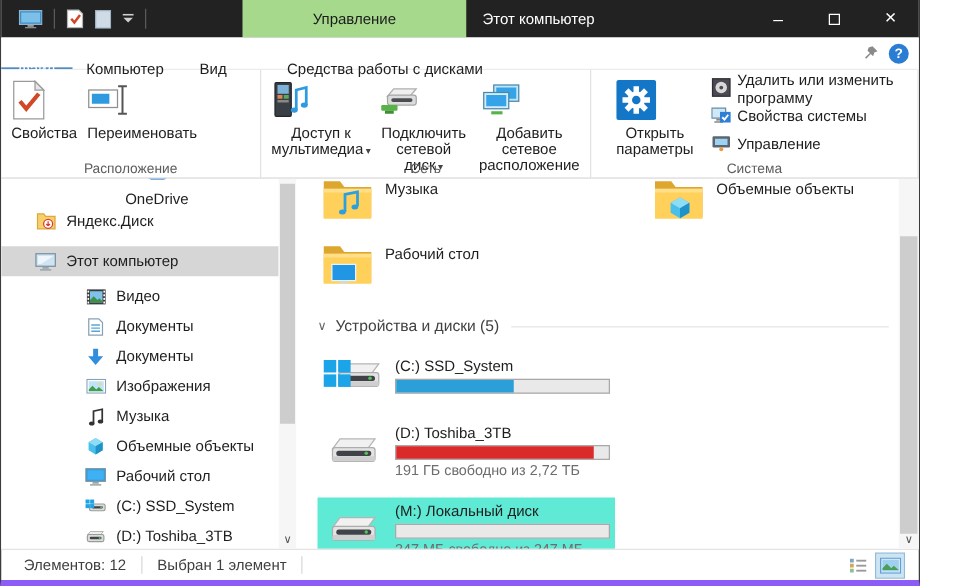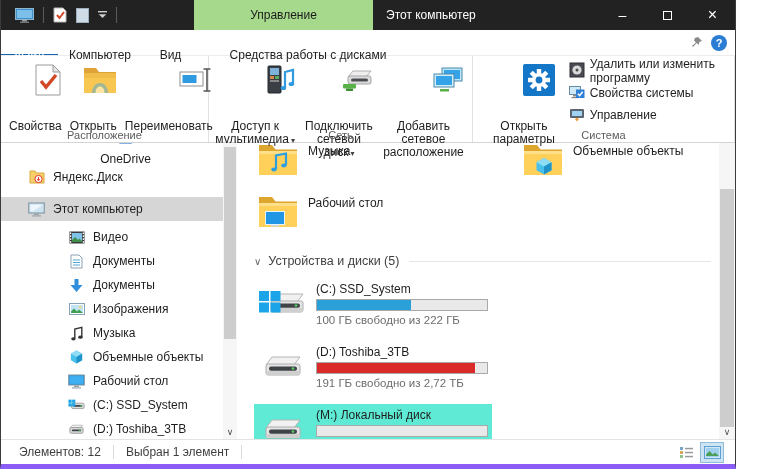--- a/index.html
+++ b/index.html
@@ -29,21 +29,21 @@
   .tabs-right { position:absolute; right:8px; top:0; height:26px; display:flex; align-items:center; gap:8px; }
   .help-circle { width:16px; height:16px; border-radius:50%; background:#2b7cd3; color:#fff; font-size:11px; font-weight:bold; display:flex; align-items:center; justify-content:center; }
 
   
   .ribbon { height:87px; background:#fff; border-bottom:1px solid #d4d4d4; display:flex; flex-shrink:0; }
   .rgroup { position:relative; border-right:1px solid #e2e2e2; padding:3px 4px 15px 4px; display:flex; align-items:flex-start; }
   .rgroup-label { position:absolute; left:0; right:0; bottom:1px; text-align:center; font-size:11px; color:#5d5d5d; }
   .rg1 { width:208px; }
   .rg2 { width:264px; }
   .rg3 { flex:1; }
-  .big-btn { display:flex; flex-direction:column; align-items:flex-end; padding:3px 4px;gap:20px; }
+  .big-btn { display:flex; flex-direction:column; align-items:flex-start; padding:3px 4px; }
   .big-btn .bicon { height:36px; display:flex; align-items:center; justify-content:center; }
   .big-btn .blabel { text-align:center; line-height:13px; margin-top:2px; }
   .dd { color:#444; font-size:8px; margin-left:2px; }
   .small-col { display:flex; flex-direction:column; gap:2px; margin-left:6px; margin-top:2px; }
   .small-btn { display:flex; align-items:center; gap:5px; padding:2px 4px; height:20px; }
 
   
   .main { flex:1; display:flex; overflow:hidden; background:#fff; }
 
   .sidebar { width:222px; overflow:hidden; padding-top:0; flex-shrink:0; }
@@ -175,32 +175,20 @@
     <div class="rgroup rg1">
       <div class="big-btn">
         <span class="bicon">
           <svg width="28" height="32" viewBox="0 0 28 32">
               <path d="M2 1h17l7 7v23H2z" fill="#fff" stroke="#9a9a9a"></path>
               <path d="M19 1l7 7h-7z" fill="#e6e6e6" stroke="#9a9a9a"></path>
               <path d="M7 17l5 6 10-12" stroke="#d24726" stroke-width="3.4" fill="none"></path>
             </svg>
         </span>
         <span class="blabel">Свойства</span>
-      </div>
-      <div class="big-btn">
-        <span class="bicon">
-          <svg width="34" height="30" viewBox="0 0 34 30">
-              <path d="M1 3h12l3 4h17v5H1z" fill="#dfa33a"></path>
-              <rect x="1" y="8" width="32" height="20" fill="#efbc4a"></rect>
-              <path d="M9 28c0-6 3.5-10 8-10s8 4 8 10z" fill="#2f9ae0"></path>
-              <path d="M12.5 28c0-4 2-6.5 4.5-6.5s4.5 2.5 4.5 6.5z" fill="#fff"></path>
-              <path d="M1 13h32v15H1z" fill="#ffd05a" opacity="0.55"></path>
-            </svg>
-        </span>
-        <span class="blabel">Открыть</span>
       </div>
       <div class="big-btn">
         <span class="bicon">
           <svg width="34" height="26" viewBox="0 0 34 26">
               <rect x="1" y="5" width="23" height="14" fill="#fff" stroke="#8f8f8f"></rect>
               <rect x="3.5" y="8" width="14" height="8" fill="#2f9ae0"></rect>
               <path d="M28 2v22M24.5 2h7M24.5 24h7" stroke="#555" stroke-width="1.6" fill="none"></path>
             </svg>
         </span>
         <span class="blabel">Переименовать</span>
@@ -523,21 +511,20 @@
                   <rect x="1" y="17.5" width="10" height="10"></rect>
                   <rect x="12.5" y="17.5" width="10" height="10"></rect>
                 </g>
               </svg>
           </span>
           <span class="drive-info">
             <span class="drive-name">(C:) SSD_System</span>
             <span class="bar-track">
                 <span class="bar-fill" style="display: block; width: 55%; background: rgb(43, 159, 216);"></span>
               </span>
-            <span class="drive-free">100 ГБ свободно из 222 ГБ</span>
           </span>
         </div>
 
         <div class="drive-tile">
           <span>
             <svg width="50" height="36" viewBox="0 0 50 36">
                 <path d="M8 17l6-8h28l-6 8z" fill="#f1f1f1" stroke="#b5b5b5"></path>
                 <rect x="8" y="16" width="34" height="11" rx="2" fill="#e4e4e4" stroke="#adadad"></rect>
                 <rect x="8" y="23" width="34" height="4" rx="1" fill="#cfcfcf"></rect>
                 <rect x="11" y="18.5" width="28" height="4.2" rx="2" fill="#3f4347"></rect>

